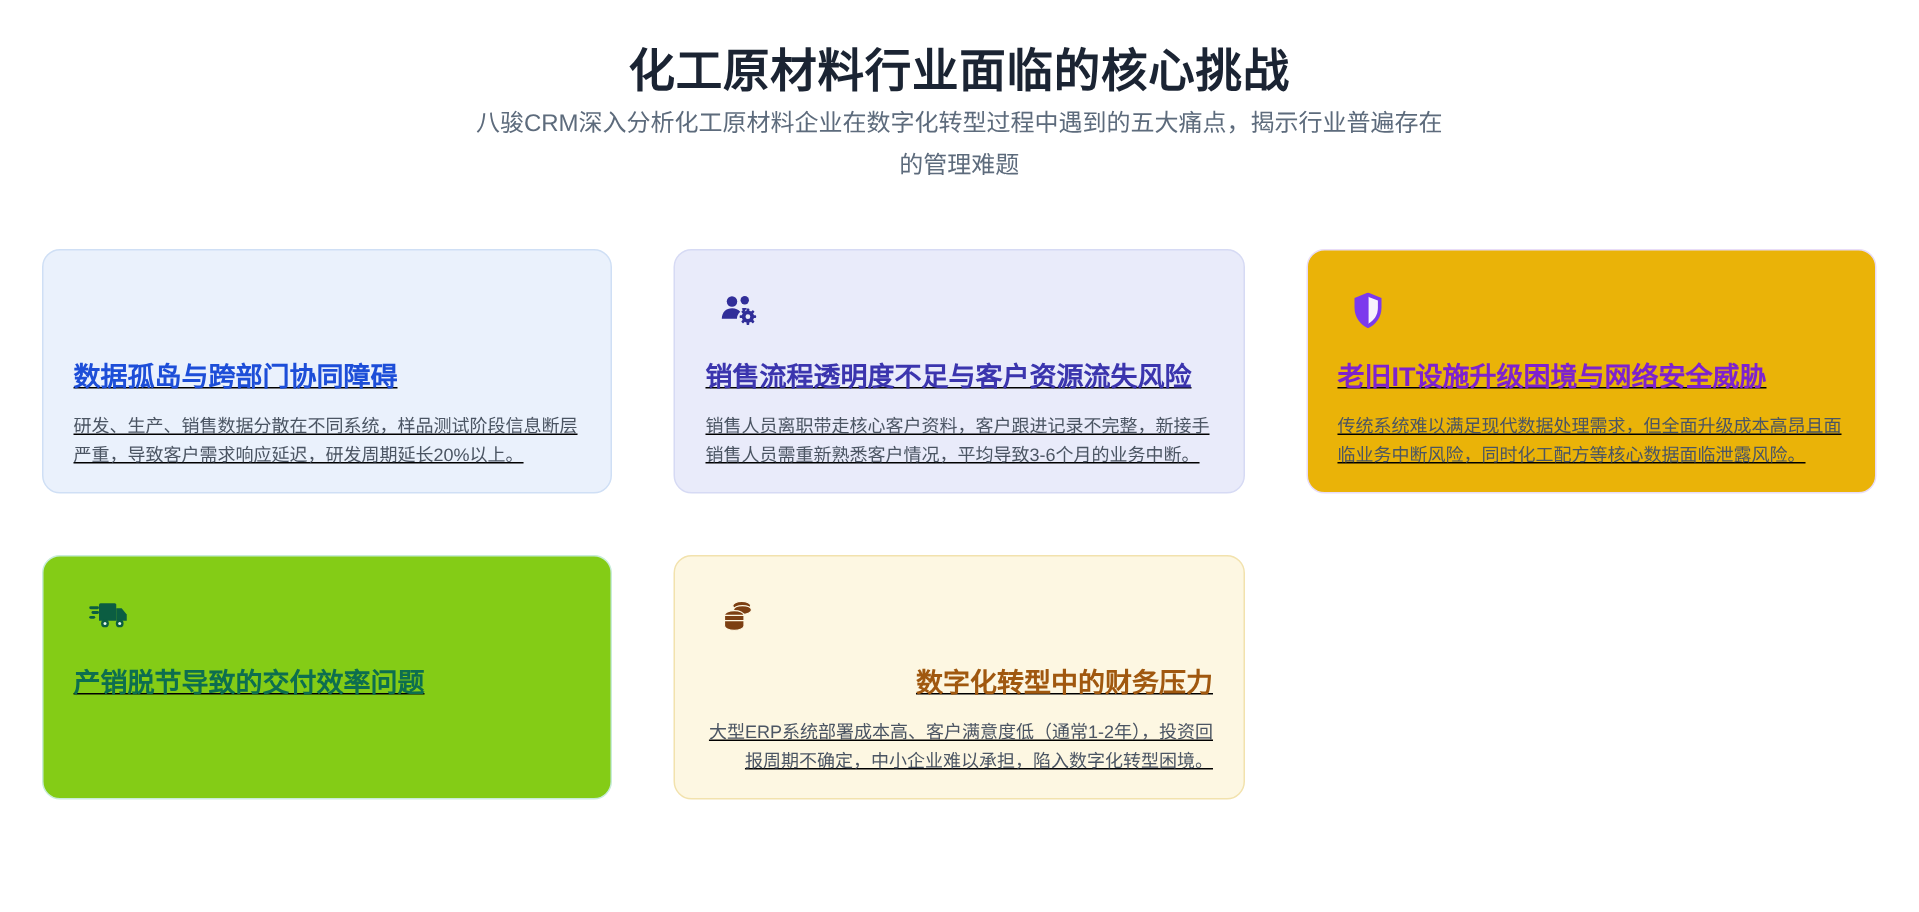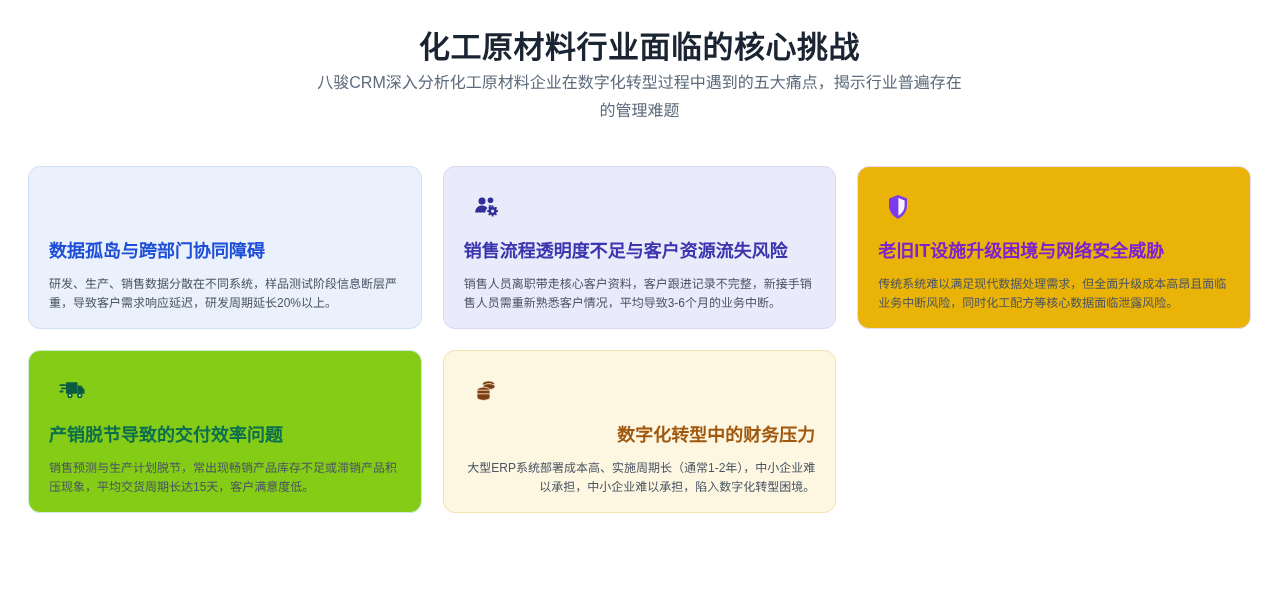--- a/index.html
+++ b/index.html
@@ -23,21 +23,22 @@
     max-width: 645px;
     font-size: 16px;
     line-height: 1.75;
     color: #5d6b7c;
   }
 
   .cards-grid {
     margin: 41px 28px 0;
     display: grid;
     grid-template-columns: repeat(3, 1fr);
-    gap: 21px;
+    gap: 41px;
+    text-decoration: underline;
   }
 
   .pain-card {
     border-radius: 12px;
     border: 1px solid transparent;
     padding: 26px 20px 14px;
   }
   .icon-slot { height: 24px; margin: 2px 0 22px 10px; }
   .icon-slot svg { display: block; height: 24px; }
   .card-title {
@@ -122,30 +123,29 @@
         <rect x="0.5" y="9.6" width="4" height="1.9" rx="0.95"></rect>
         <path d="M8 1.2 h9.5 a1 1 0 0 1 1 1 V12.8 H7 V2.2 a1 1 0 0 1 1-1z"></path>
         <path d="M18.5 4.5 h3.6 l3.4 4.2 v4.1 h-7z"></path>
         <circle cx="11" cy="14.6" r="2.6"></circle>
         <circle cx="11" cy="14.6" r="1" fill="#e6f7ee"></circle>
         <circle cx="20.8" cy="14.6" r="2.6"></circle>
         <circle cx="20.8" cy="14.6" r="1" fill="#e6f7ee"></circle>
       </svg>
     </div>
     <h3 class="card-title">产销脱节导致的交付效率问题</h3>
-    <p class="card-body">销售预测与生产计划脱节，常出现畅销产品库存不足或滞销产品积压现象，平均交货周期长达15天，客户满意度低。</p>
   </section>
 
   <section class="pain-card card-5">
     <div class="icon-slot">
       <svg viewBox="0 0 24 24" width="24" height="24" fill="#7c3f12">
         <ellipse cx="14.5" cy="4.8" rx="6" ry="2.9" stroke="#fdf7e2" stroke-width="0.8"></ellipse>
         <ellipse cx="15" cy="7.6" rx="6" ry="2.9" stroke="#fdf7e2" stroke-width="0.8"></ellipse>
         <ellipse cx="9.5" cy="11.2" rx="6.5" ry="3.1" stroke="#fdf7e2" stroke-width="0.8"></ellipse>
         <path d="M3 11.2 h13 v3.4 c0 1.7-2.9 3.1-6.5 3.1 S3 16.3 3 14.6z" stroke="#fdf7e2" stroke-width="0.8"></path>
         <path d="M3 14.8 h13 v3.4 c0 1.7-2.9 3.1-6.5 3.1 S3 19.9 3 18.2z" stroke="#fdf7e2" stroke-width="0.8"></path>
       </svg>
     </div>
     <h3 class="card-title">数字化转型中的财务压力</h3>
-    <p class="card-body">大型ERP系统部署成本高、实施周期长（通常1-2年），中小企业难以承担，中小企业难以承担，陷入数字化转型困境。</p>
+    <p class="card-body">大型ERP系统部署成本高、客户满意度低（通常1-2年），投资回报周期不确定，中小企业难以承担，陷入数字化转型困境。</p>
   </section>
 
 </main>
 
 </body></html>

